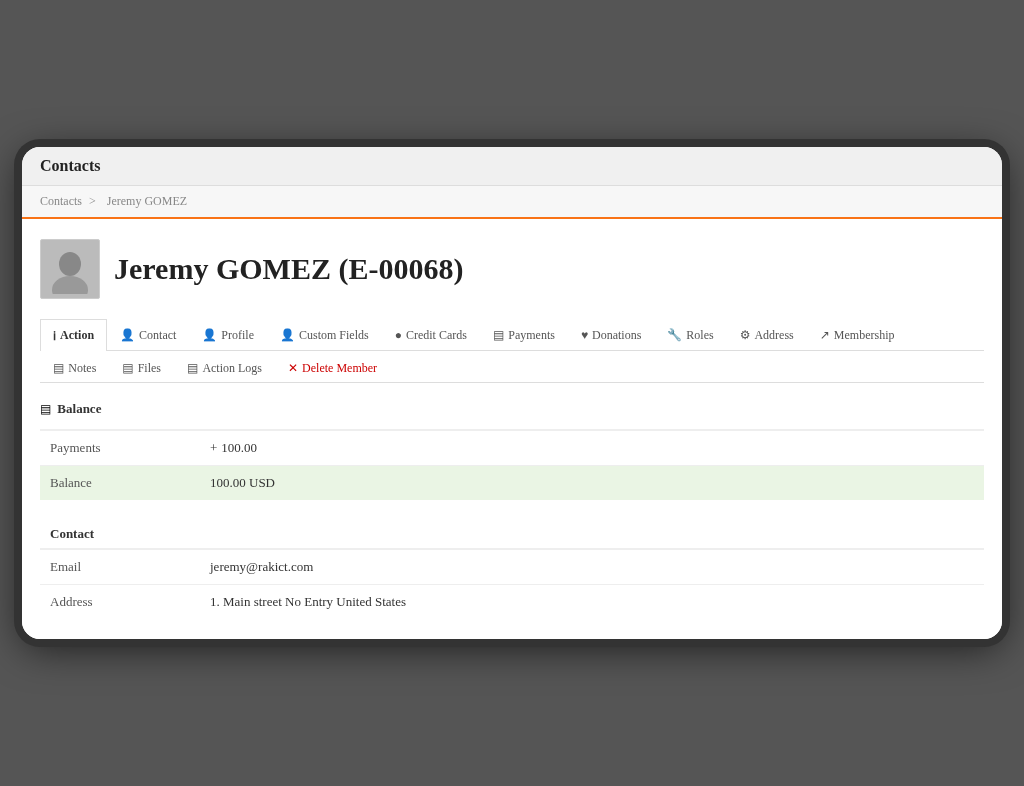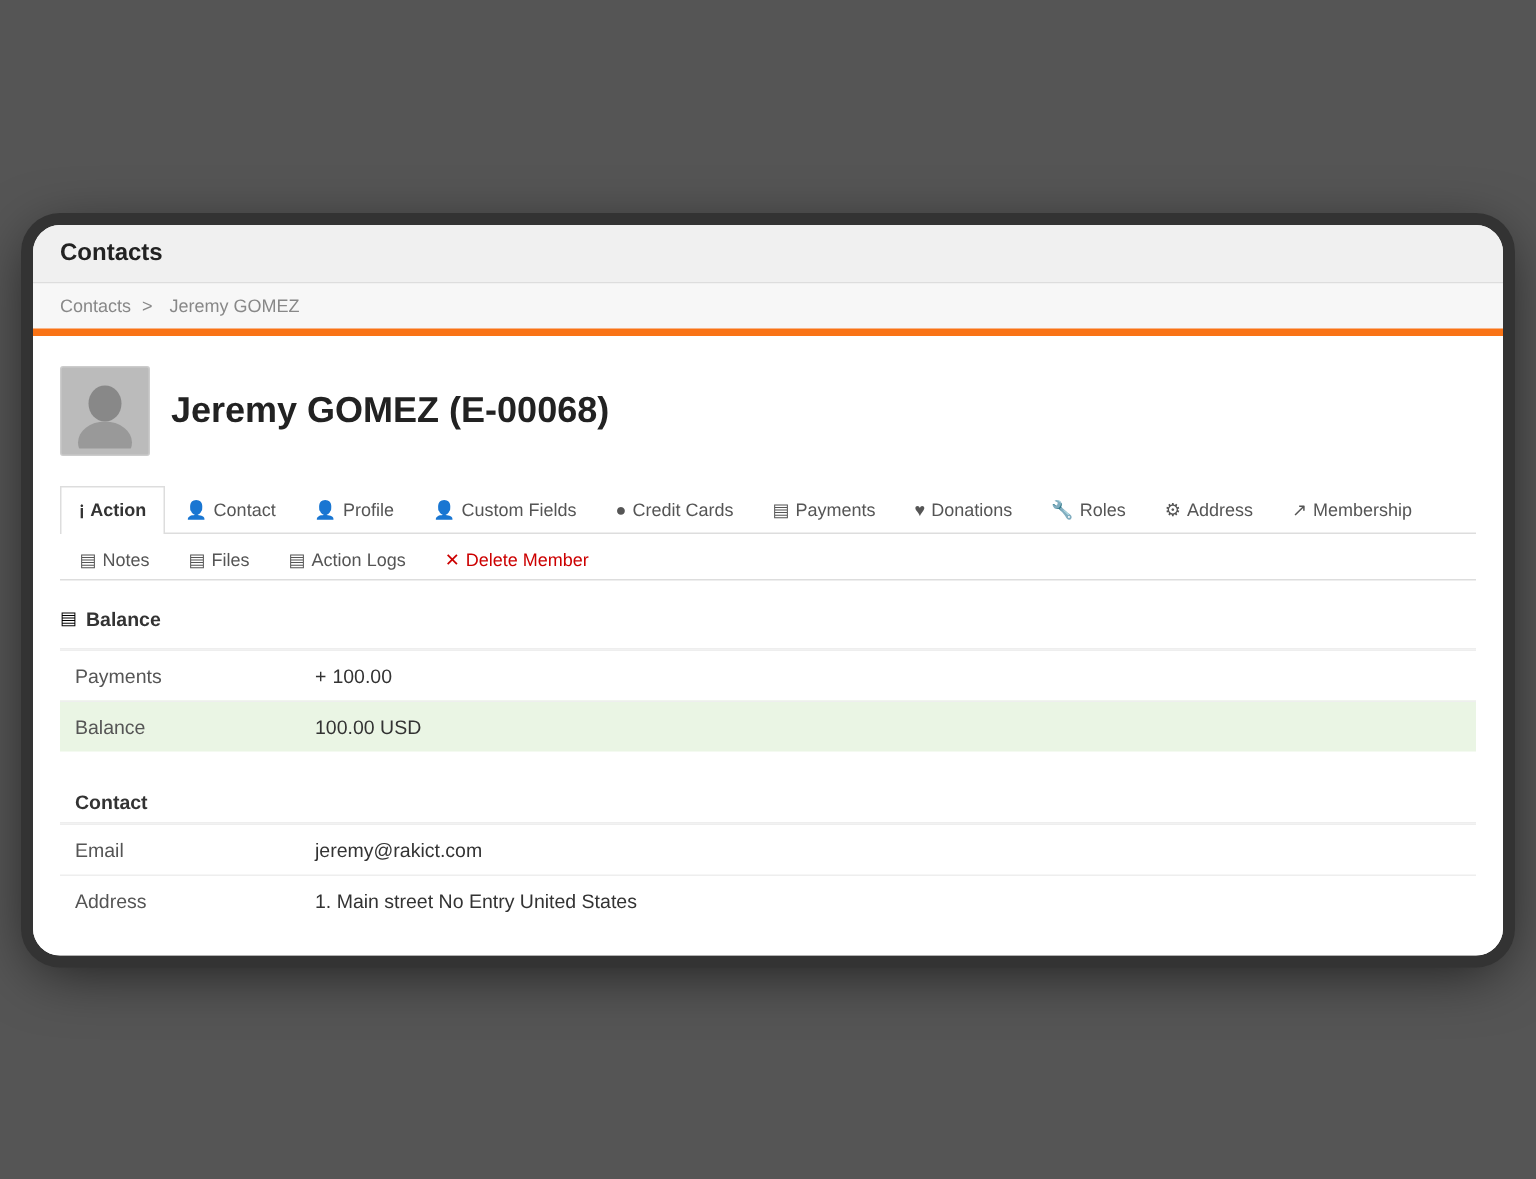--- a/index.html
+++ b/index.html
@@ -11,35 +11,36 @@
       min-height: 100vh;
       font-family: Arial, Helvetica, sans-serif;
       font-size: 13px;
     }
     .device-frame {
       width: 980px;
       background: #fff;
       border-radius: 18px;
       box-shadow: 0 0 0 8px #333, 0 8px 40px rgba(0,0,0,0.7);
       overflow: hidden;
+      font-family: Liberation Serif, serif;
     }
     .app-title-bar {
       background: #f0f0f0;
       padding: 10px 18px;
       border-bottom: 1px solid #ddd;
     }
     .app-title-bar h1 {
       font-size: 16px;
       font-weight: bold;
       color: #222;
     }
     .breadcrumb-bar {
       background: #f7f7f7;
       padding: 8px 18px;
-      border-bottom: 5px solid #f97316;
+      border-bottom: 2px solid #f97316;
       color: #888;
       font-size: 12px;
     }
     .breadcrumb-bar a {
       color: #888;
       text-decoration: none;
     }
     .breadcrumb-bar span {
       margin: 0 4px;
     }
@@ -62,21 +63,21 @@
       background: #bbb;
       display: flex;
       align-items: center;
       justify-content: center;
     }
     .avatar svg {
       width: 50px;
       height: 50px;
     }
     .member-name {
-      font-size: 24px;
+      font-size: 30px;
       font-weight: bold;
       color: #222;
     }
     .tabs-row {
       border-bottom: 1px solid #ddd;
       margin-bottom: 0;
     }
     .tabs-row-inner {
       display: flex;
       flex-wrap: wrap;

